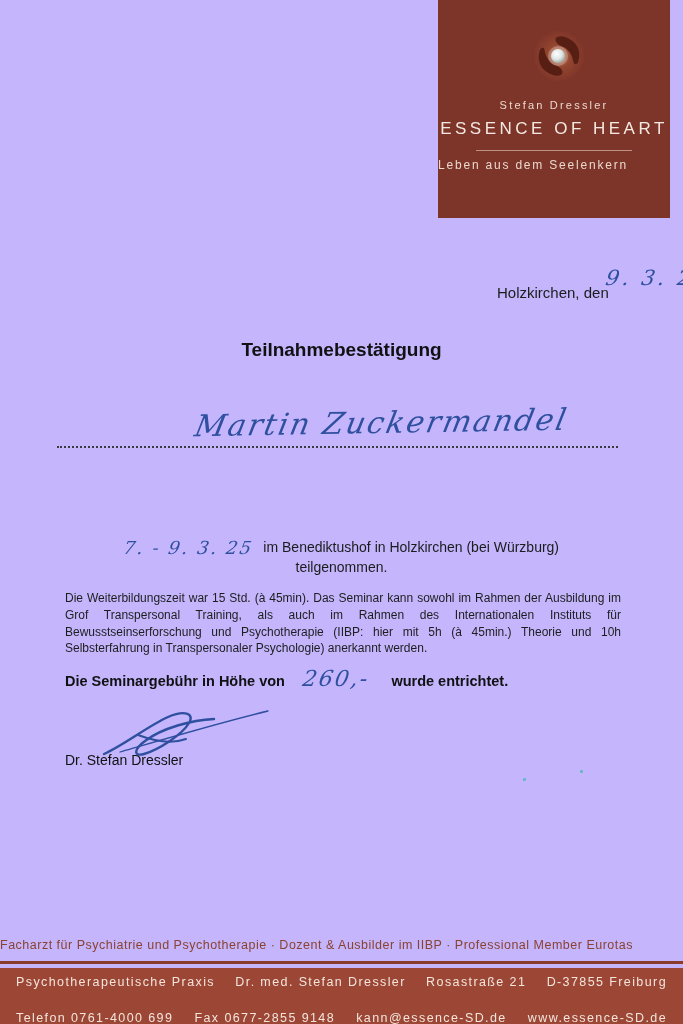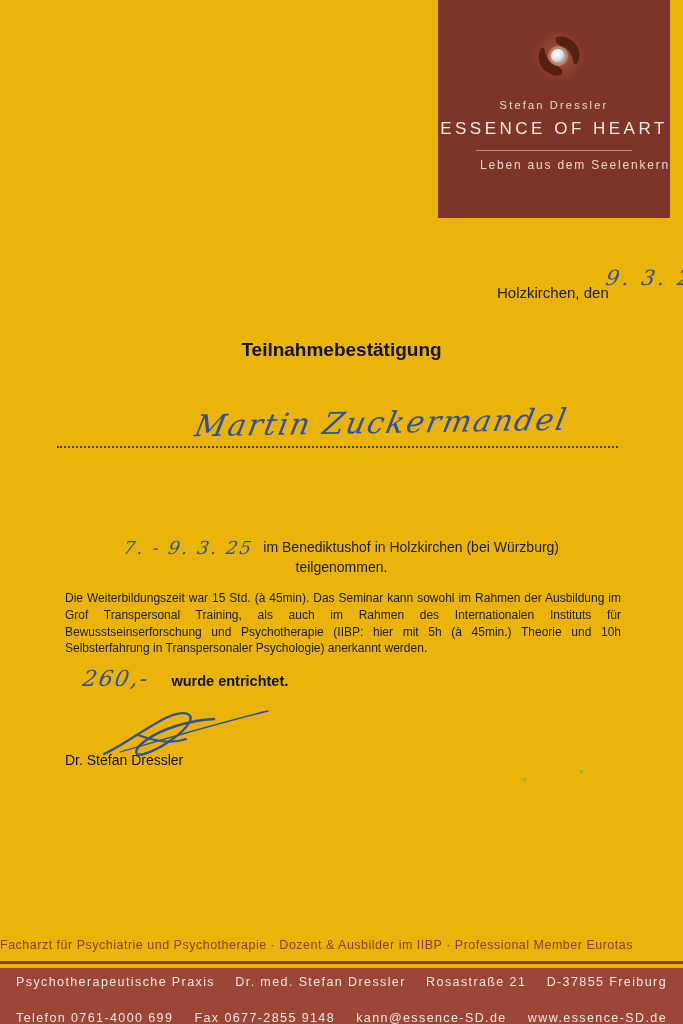--- a/index.html
+++ b/index.html
@@ -1,27 +1,27 @@
 <!DOCTYPE html>
 <html><head>
 <meta charset="utf-8">
 <style>
   html,body{margin:0;padding:0;background:#e8e8e8;}
-  .page{position:relative;width:683px;height:1024px;background:#eab308;
+  .page{position:relative;width:683px;height:1024px;background:#c4b5fd;
         font-family:"Liberation Sans",sans-serif;overflow:hidden;margin:0 auto;}
 
   
   .logo-block{position:absolute;left:438px;top:0;width:232px;height:218px;background:#7e3529;}
   .emblem{position:absolute;left:93px;top:28px;}
   .logo-person{position:absolute;top:99px;left:0;right:0;text-align:center;color:#ead8cf;
                font-size:11px;letter-spacing:2.2px;}
   .logo-brand{position:absolute;top:119px;left:0;right:0;text-align:center;color:#f4e9e2;
               font-size:17px;letter-spacing:3.5px;font-weight:400;}
   .logo-divider{position:absolute;top:150px;left:38px;right:38px;height:1px;background:rgba(240,220,210,.55);}
-  .logo-tagline{position:absolute;top:158px;left:0;right:0;text-align:right;color:#ead8cf;
+  .logo-tagline{position:absolute;top:158px;left:0;right:0;text-align:left;color:#ead8cf;
                 font-size:12px;letter-spacing:1.8px;}
 
   
   .hw{font-family:"DejaVu Serif",serif;font-style:italic;color:#2f4f9f;display:inline-block;
       transform:skewX(-10deg);}
 
   .place-date{position:absolute;top:284px;left:497px;font-size:15px;color:#1c1c1c;}
   .hw-top-date{position:absolute;top:266px;left:606px;font-size:21px;letter-spacing:3px;white-space:nowrap;}
 
   .title{position:absolute;top:339px;left:0;right:0;text-align:center;font-size:19px;font-weight:700;color:#111;}
@@ -98,20 +98,21 @@
 
   <div class="hw hw-name">Martin Zuckermandel</div>
   <div class="dotted-line"></div>
 
   <div class="sem2"><span class="hw hw-dates">7. - 9. 3. 25</span><span>im Benediktushof in Holzkirchen (bei Würzburg)</span></div>
   <div class="sem3">teilgenommen.</div>
 
   <div class="paragraph">Die Weiterbildungszeit war 15 Std. (à 45min). Das Seminar kann sowohl im Rahmen der Ausbildung im Grof Transpersonal Training, als auch im Rahmen des Internationalen Instituts für Bewusstseinserforschung und Psychotherapie (IIBP: hier mit 5h (à 45min.) Theorie und 10h Selbsterfahrung in Transpersonaler Psychologie) anerkannt werden.</div>
 
   <div class="fee">
+    <span>Die Seminargebühr in Höhe von</span>
     <span class="hw hw-amount">260,-</span>
     <span>wurde entrichtet.</span>
   </div>
 
   <svg class="signature" width="175" height="55" viewBox="0 0 175 55">
     <g fill="none" stroke="#2f4f9f" stroke-linecap="round">
       <path stroke-width="2.4" d="M6,50 C26,41 50,22 70,13 C86,6 97,9 91,19 C84,31 60,46 46,50 C35,53 36,45 47,37 C64,24 94,16 116,15"></path>
       <path stroke-width="1.3" d="M22,48 C70,34 124,18 170,7"></path>
       <path stroke-width="2" d="M40,31 C56,37 74,40 88,35"></path>
     </g>

